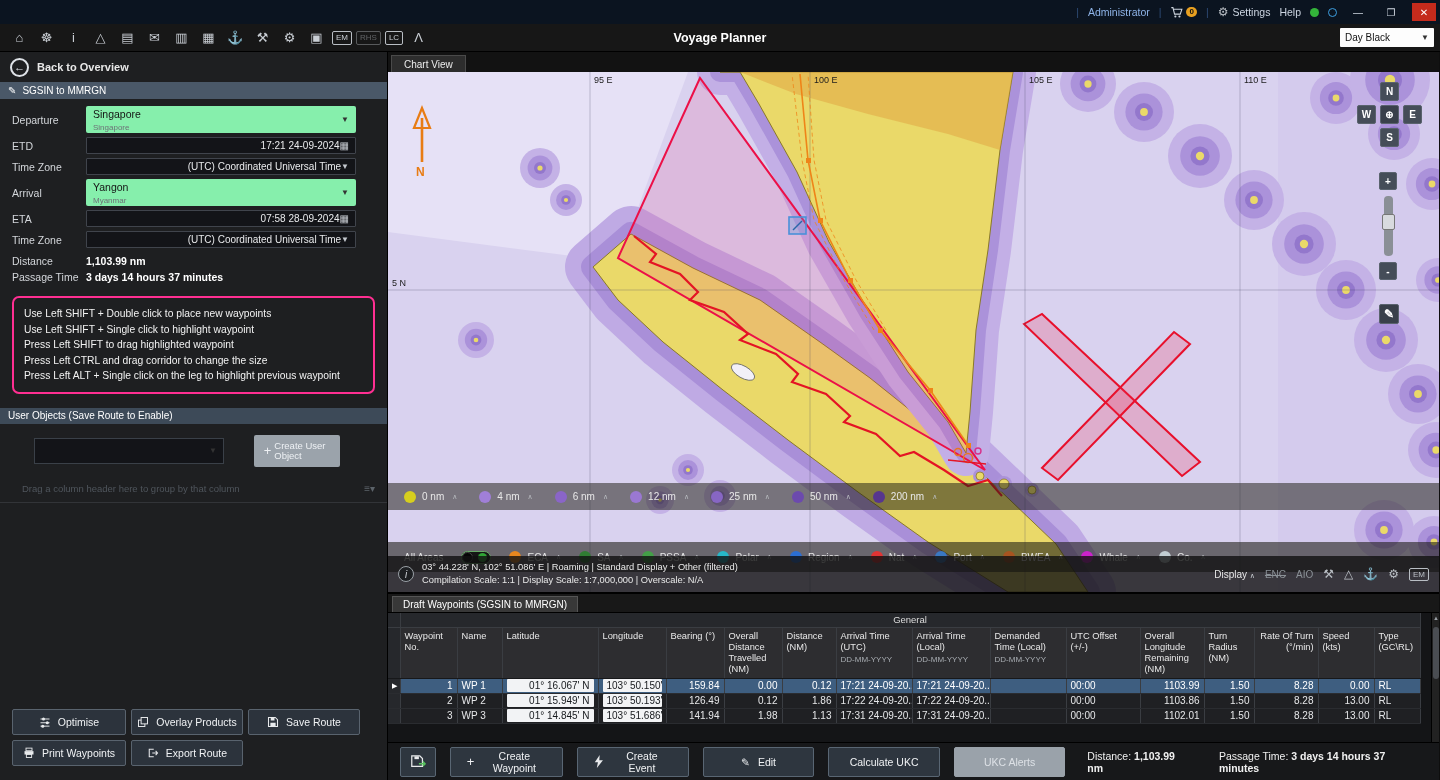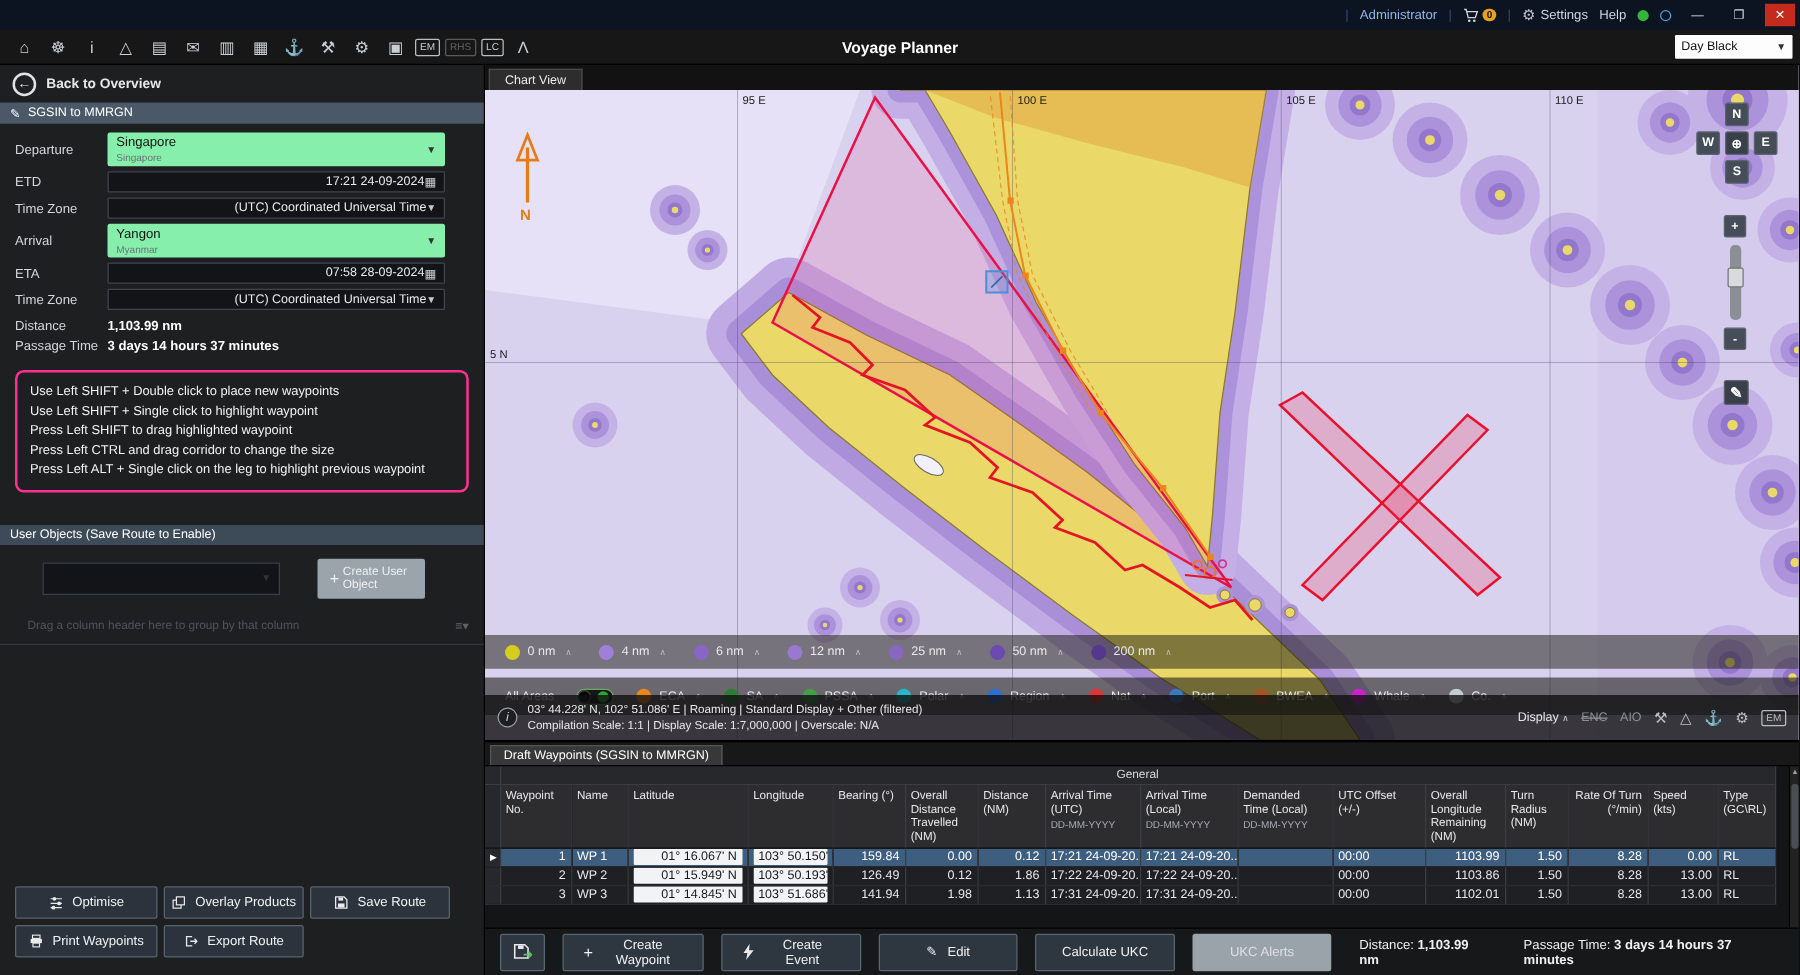--- a/index.html
+++ b/index.html
@@ -52,21 +52,21 @@
 .white-select{background:#86efac;color:#141414;border-radius:2px;height:27px;display:flex;
   align-items:center;justify-content:space-between;padding:0 7px}
 .ws-main{font-size:10.5px;line-height:11px}
 .ws-sub{font-size:8px;color:#6d7277;line-height:9px}
 .sel-caret{font-size:8px;color:#333}
 .dark-input,.dark-select{background:#131418;border:1px solid #40444c;height:17px;display:flex;
   align-items:center;justify-content:flex-end;padding:0 6px;font-size:10px;color:#e9eaec;border-radius:1px}
 .dark-select .sel-caret{color:#c3c7cd}
 .cal-icon{color:#c3c7cd;font-size:10px}
 .fvalue{font-weight:bold;font-size:10.5px;color:#fff}
-.help-box{margin:9px 12px 16px 12px;border:2px solid #ff2f92;border-radius:7px;padding:8px 10px;
+.help-box{margin:9px 12px 4px 12px;border:2px solid #ff2f92;border-radius:7px;padding:8px 10px;
   font-size:10.3px;line-height:15.5px;color:#f2f2f2}
 .uo-header{margin-top:10px;height:16px;background:#3d4a58;display:flex;align-items:center;
   padding:0 8px;font-size:10px;color:#fff}
 .uo-row{display:flex;align-items:center;margin:11px 12px 0 34px;gap:30px}
 .uo-select{width:190px;height:26px;background:#131418;border:1px solid #3a4048;display:flex;
   align-items:center;justify-content:flex-end;padding:0 6px}
 .uo-create{width:86px;height:32px;background:#9ba3ab;border:none;border-radius:2px;color:#eef1f4;
   font-size:9.5px;display:flex;align-items:center;justify-content:center;gap:3px;text-align:left;line-height:10px}
 .drag-hint-row{display:flex;align-items:center;justify-content:space-between;
   margin:16px 12px 0 22px;color:#4f555c;font-size:9.5px}
@@ -80,21 +80,21 @@
 .w114{width:114px}.w112{width:112px}
 .icon-svg{display:block}
 
 
 .map-area{height:540px;position:relative;background:#d9d2ef;overflow:hidden}
 .chart-tabs{height:20px;background:#121212;display:flex;align-items:flex-end}
 .chart-tab{margin-left:3px;padding:3px 12px 2px 12px;background:#2d2d2d;border:1px solid #4a4a4a;
   border-bottom:none;font-size:10px;color:#ececec}
 svg.map{display:block}
 .map-overlay{position:absolute;left:0;right:0}
-.range-row{bottom:57px;height:27px;background:rgba(28,28,20,.52);display:flex;align-items:center;
+.range-row{bottom:82px;height:27px;background:rgba(28,28,20,.52);display:flex;align-items:center;
   gap:22px;padding:0 16px;font-size:10px}
 .leg-item{display:flex;align-items:center;gap:6px}
 .leg-dot{width:12px;height:12px;border-radius:50%;flex:none}
 .leg-caret{color:#b9bcc0;font-size:7px;margin-left:2px}
 .area-row{bottom:20px;height:30px;background:rgba(25,25,18,.58);display:flex;align-items:center;
   gap:18px;padding:0 16px;font-size:10px}
 .toggle-pill{width:30px;height:13px;border-radius:7px;background:#161616;border:1px solid #6a6}
 .toggle-knob{width:11px;height:11px;border-radius:50%;background:#050505;margin:0;border:1px solid #444}
 .toggle-wrap{display:flex;align-items:center}
 .toggle-on{width:9px;height:9px;border-radius:50%;background:#2fa435;margin-left:7px;margin-top:1px}

